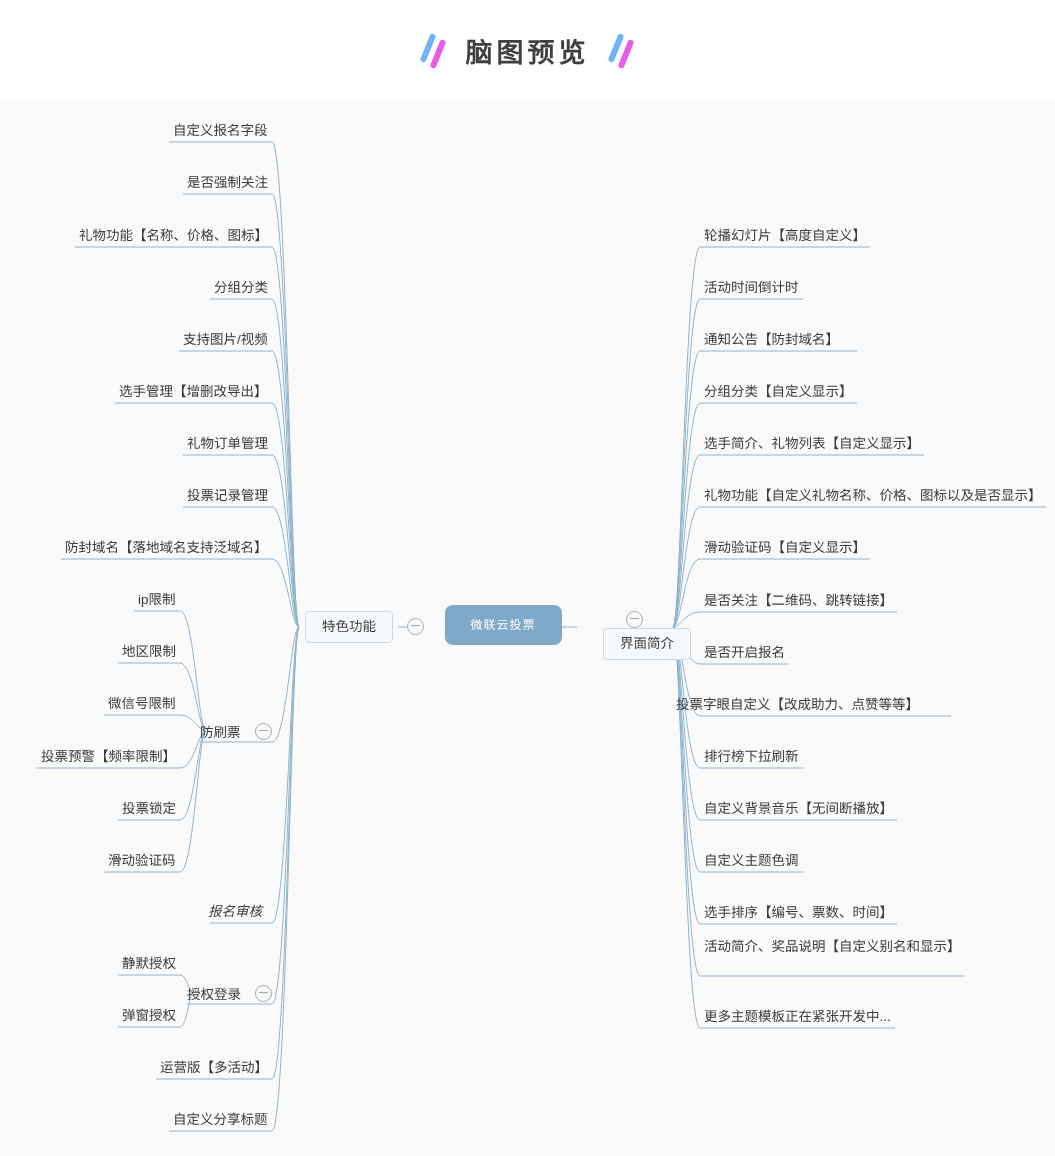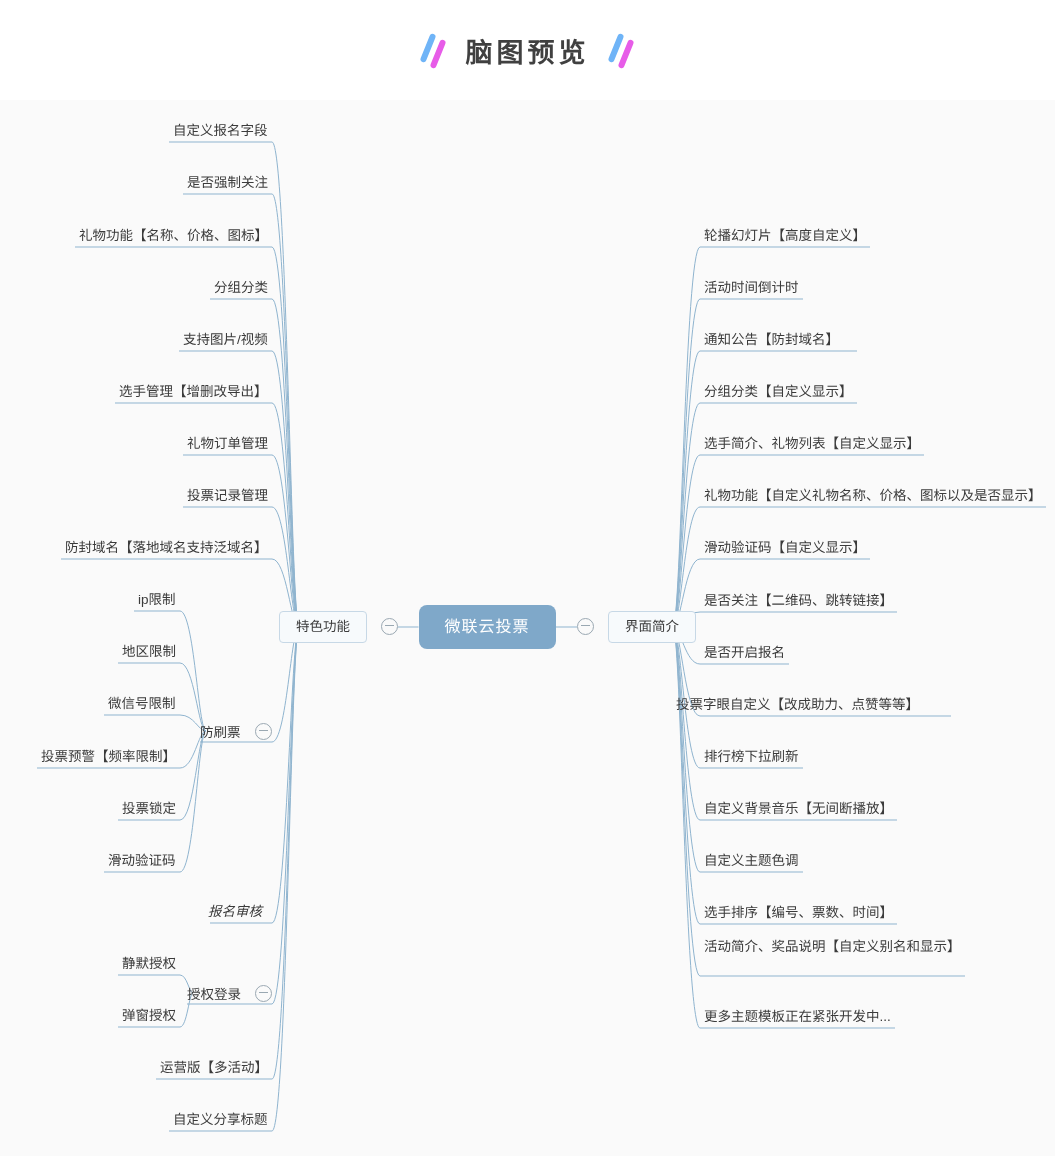--- a/index.html
+++ b/index.html
@@ -90,28 +90,29 @@
   .leaf.left  { justify-content: flex-end; }
 
   
   .boxed {
     border: 1px solid #c7d8e6;
     background: #f7fafc;
     border-radius: 4px;
     padding: 8px 16px;
     height: auto;
     box-shadow: 0 0 0 0 rgba(0,0,0,0);
+    margin-left: 26px;
   }
 
   .root {
     background: #7fa8c9;
     border: none;
     border-radius: 8px;
     color: #ffffff;
-    font-size: 16px;
+    font-size: 12px;
     padding: 14px 26px;
     letter-spacing: 1px;
   }
 
   
   .toggle {
     width: 15px;
     height: 15px;
     border: 1px solid #9aa8b2;
     border-radius: 50%;
@@ -239,21 +240,21 @@
       <div class="node boxed root" style="top: 505px; left: 418.5px;">
         <span>微联云投票</span>
       </div>
       <div class="parent-node" style="left: 279px; top: 511px;">
         <div class="node boxed" style="position: relative; top: auto; left: auto;">
           <span>特色功能</span>
         </div>
         <span class="toggle-sep"></span>
         <span class="toggle"></span>
       </div>
-      <div class="parent-node" style="left: 577px; top: 511px;">
+      <div class="parent-node" style="left: 577px; top: 511px; flex-direction: column;">
         <span class="toggle"></span>
         <span class="toggle-sep"></span>
         <div class="node boxed" style="position: relative; top: auto; left: auto;">
           <span>界面简介</span>
         </div>
       </div>
       <div class="node leaf left" style="top: 21px; left: 169px;">
         <span>自定义报名字段</span>
       </div>
       <div class="node leaf left" style="top: 73px; left: 183px;">

